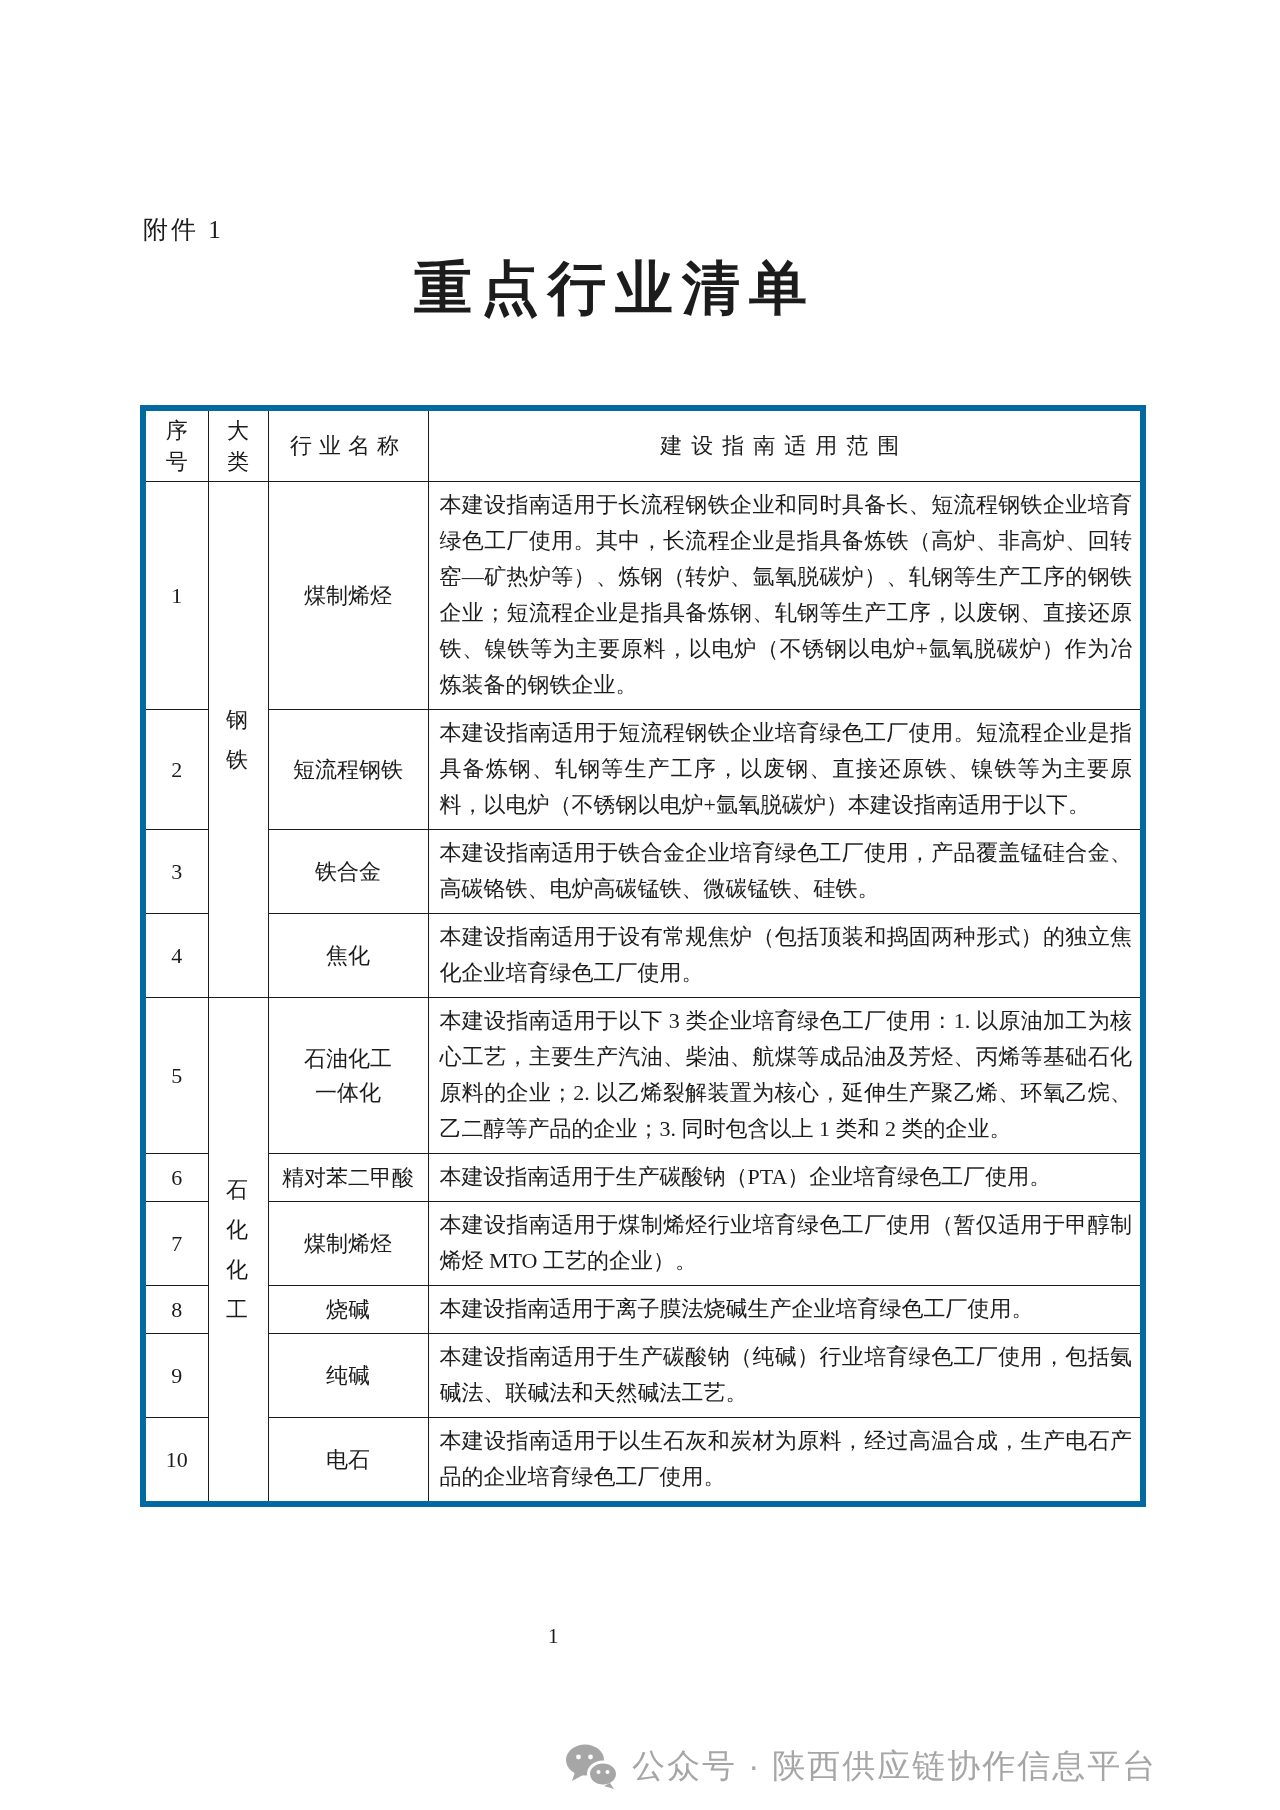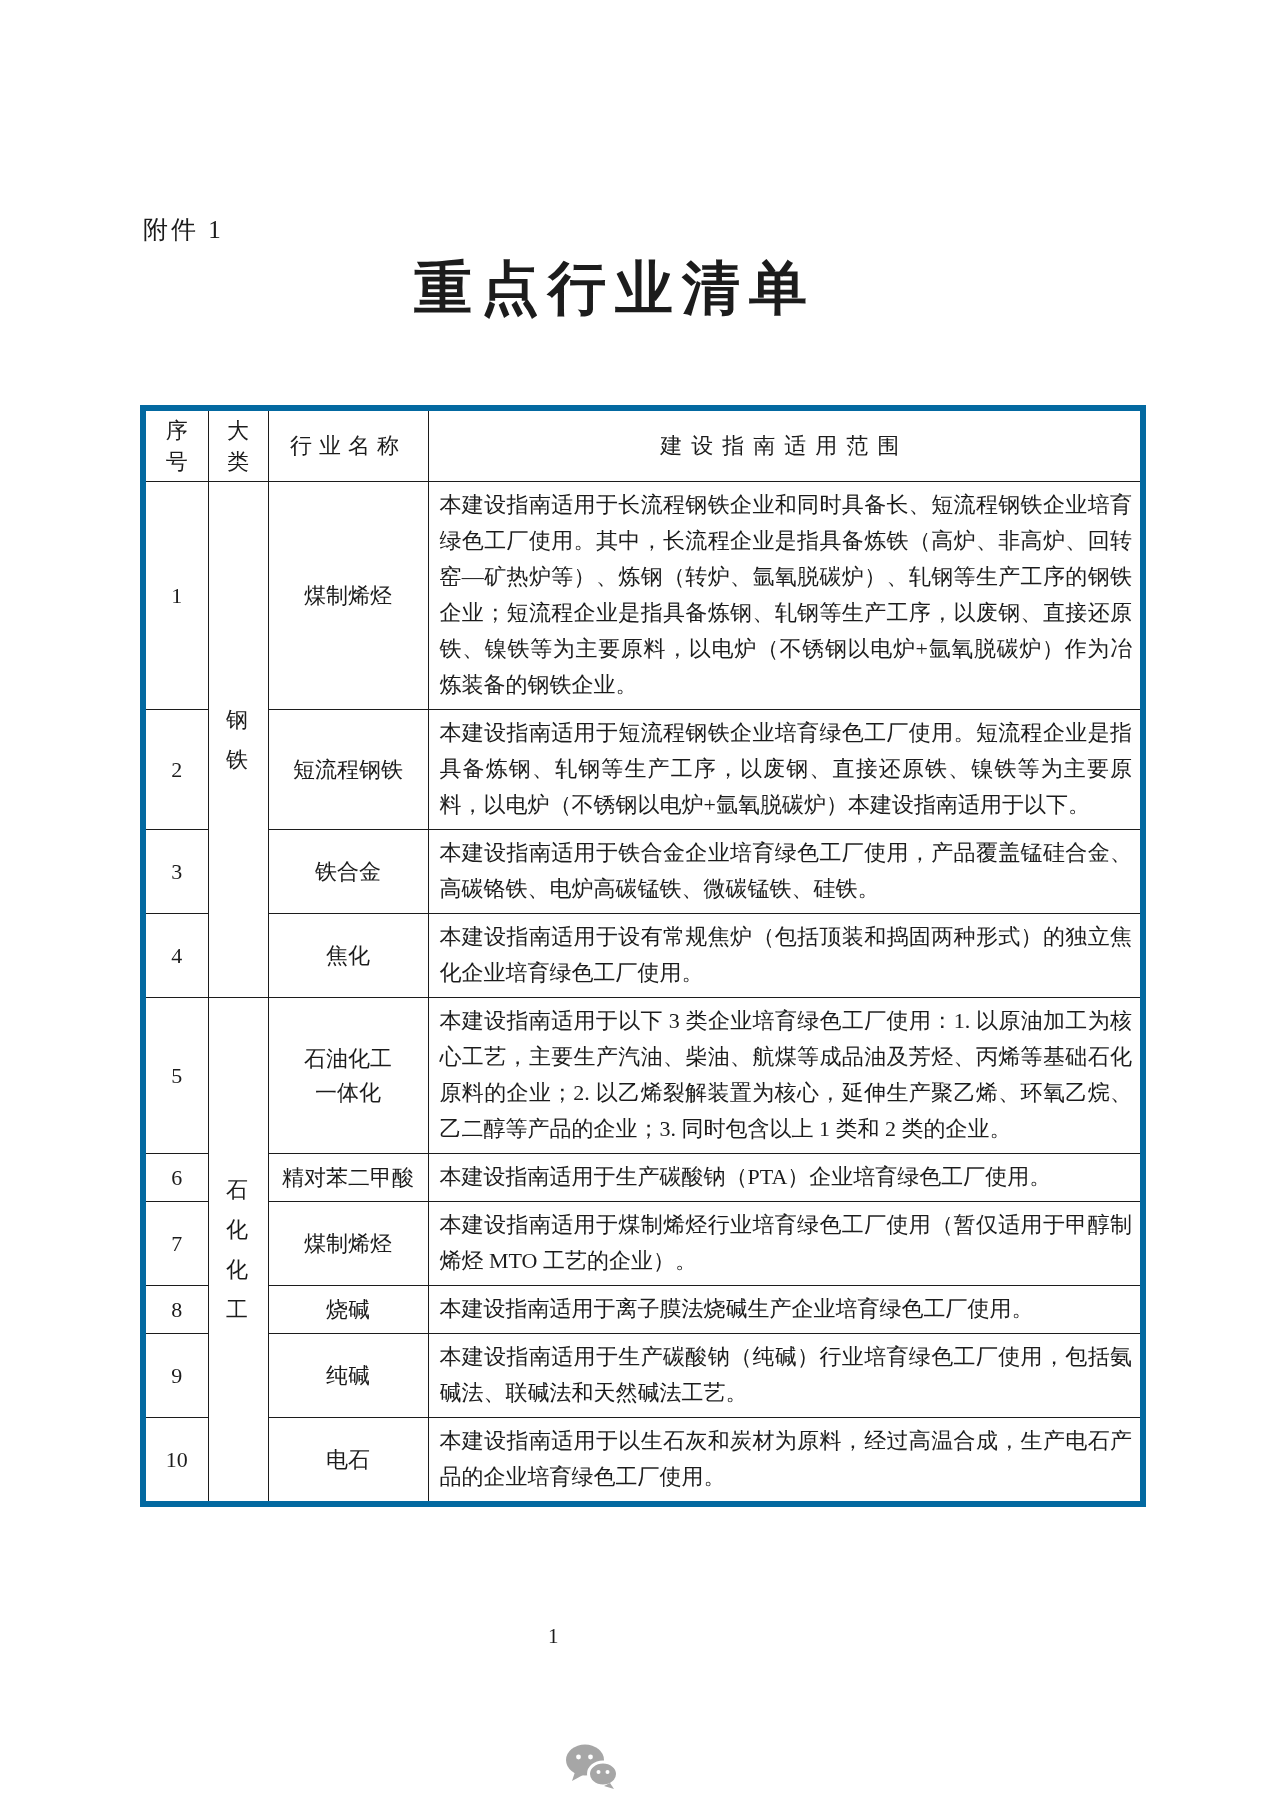--- a/index.html
+++ b/index.html
@@ -186,15 +186,16 @@
     <svg class="wm-icon" viewBox="0 0 56 48" xmlns="http://www.w3.org/2000/svg">
       <ellipse cx="22" cy="18" rx="19" ry="15.5" fill="#a6a6a6"></ellipse>
       <path d="M12 30 L9 39 L20 33 Z" fill="#a6a6a6"></path>
       <circle cx="15.5" cy="15" r="2.4" fill="#ffffff"></circle>
       <circle cx="27.5" cy="15" r="2.4" fill="#ffffff"></circle>
       <ellipse cx="40" cy="32" rx="14.5" ry="12" fill="#a6a6a6" stroke="#ffffff" stroke-width="3"></ellipse>
       <path d="M47 41 L51 47 L41 44 Z" fill="#a6a6a6"></path>
       <circle cx="35.5" cy="30" r="2" fill="#ffffff"></circle>
       <circle cx="44.5" cy="30" r="2" fill="#ffffff"></circle>
     </svg>
+    <span>公众号 · 陕西供应链协作信息平台</span>
   </div>
 
 </div>
 
 </body></html>

